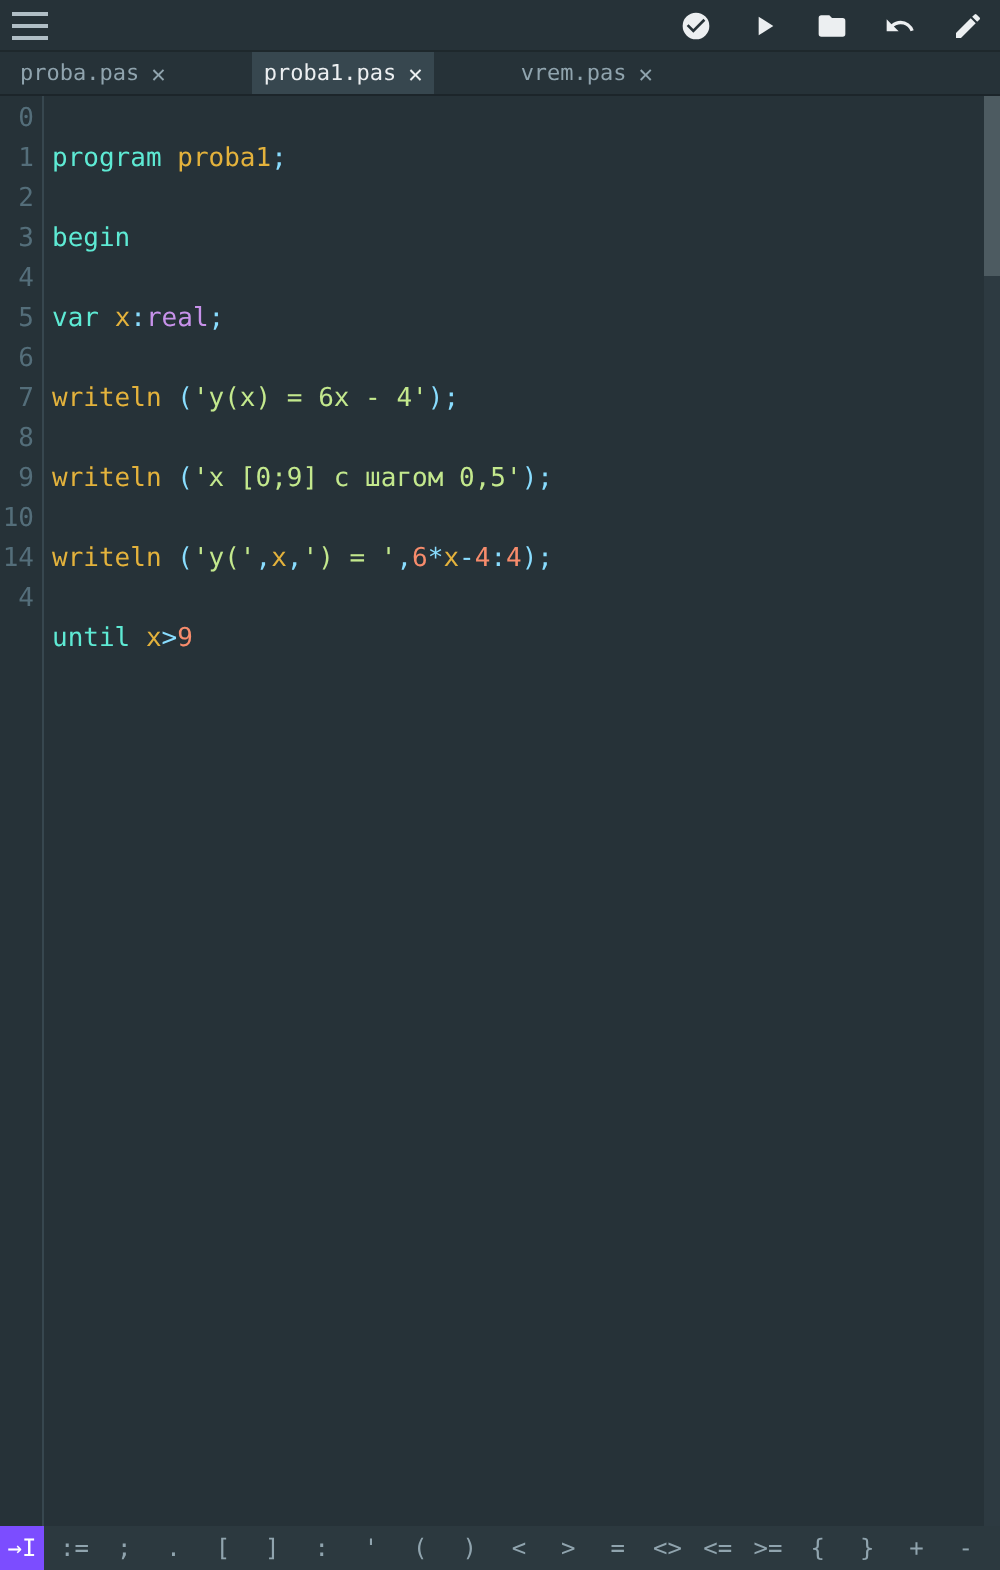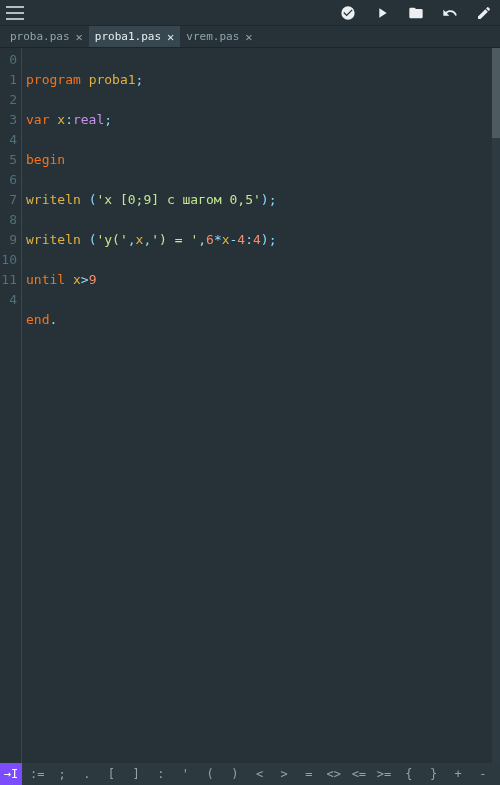--- a/index.html
+++ b/index.html
@@ -2,29 +2,29 @@
 <html><head>
 <meta charset="utf-8">
 <style>
   * { margin:0; padding:0; box-sizing:border-box; }
   html,body { width:500px; height:785px; background:#263238; font-family:Consolas,Menlo,monospace; overflow:hidden; }
   .topbar { height:26px; background:#263238; display:flex; align-items:center; justify-content:space-between; padding:0 8px 0 6px; border-bottom:1px solid rgba(0,0,0,.2);}
   .hamburger { width:18px; height:14px; display:flex; flex-direction:column; justify-content:space-between; cursor:pointer;}
   .hamburger span { display:block; height:2px; background:#b0bec5; }
   .top-actions { display:flex; gap:18px; align-items:center; }
   .top-actions svg { width:16px; height:16px; fill:#eceff1; }
-  .tabbar { height:22px; background:#263238; display:flex; align-items:center; padding-left:4px; font-size:11px; color:#90a4ae; border-bottom:1px solid rgba(0,0,0,.25);}
+  .tabbar { height:22px; background:#263238; display:flex; align-items:center; padding-left:4px; font-size:11px; color:#90a4ae; border-bottom:1px solid rgba(0,0,0,.25);gap:37px;}
   .tab { display:flex; align-items:center; gap:6px; padding:0 6px; height:100%; cursor:pointer;}
   .tab.active { background:#37474f; color:#eceff1;justify-content:center; }
   .tab .close { font-size:12px; }
   .editor { display:flex; height:715px; }
   .gutter { width:22px; background:#263238; text-align:right; padding-top:2px; color:#546e7a; font-size:13px; line-height:20px; user-select:none; border-right:1px solid #37474f;}
   .gutter div { padding-right:4px; }
   .code { flex:1; padding:2px 0 0 4px; font-size:13px; line-height:20px; white-space:pre; color:#eceff1;}
-  .kw { color:#f97316; }
+  .kw { color:#5eead4; }
   .id { color:#e3b23c; }
   .ty { color:#c792ea; }
   .str { color:#c3e88d; }
   .num { color:#f78c6c; }
   .op { color:#89ddff; }
   .scrollbar { position:absolute; right:0; top:48px; bottom:22px; width:8px; background:rgba(84,110,122,.15);}
   .thumb { position:absolute; top:0; width:8px; height:90px; background:rgba(176,190,197,.25);}
   .symbar { position:absolute; bottom:0; left:0; right:0; height:22px; background:#2c393f; display:flex; align-items:center; font-size:12px; color:#90a4ae; }
   .symlead { width:22px; height:22px; background:#7c4dff; display:flex; align-items:center; justify-content:center; color:#fff; font-size:12px;}
   .symkeys { flex:1; display:flex; justify-content:space-between; padding:0 10px 0 8px; }
@@ -79,31 +79,31 @@
       <div>1</div>
       <div>2</div>
       <div>3</div>
       <div>4</div>
       <div>5</div>
       <div>6</div>
       <div>7</div>
       <div>8</div>
       <div>9</div>
       <div>10</div>
-      <div>11</div>
+      <div>14</div>
       <div>4</div>
     </div>
   <div class="code">
 <div><span class="kw">program </span><span class="id">proba1</span><span class="op">;</span></div>
+<div><span class="kw">begin</span></div>
 <div><span class="kw">var </span><span class="id">x</span><span class="op">:</span><span class="ty">real</span><span class="op">;</span></div>
-<div><span class="kw">begin</span></div>
+<div><span class="id">writeln </span><span class="op">(</span><span class="str">'y(x) = 6x - 4'</span><span class="op">)</span><span class="op">;</span></div>
 <div><span class="id">writeln </span><span class="op">(</span><span class="str">'x [0;9] с шагом 0,5'</span><span class="op">)</span><span class="op">;</span></div>
 <div><span class="id">writeln </span><span class="op">(</span><span class="str">'y('</span><span class="op">,</span><span class="id">x</span><span class="op">,</span><span class="str">') = '</span><span class="op">,</span><span class="num">6</span><span class="op">*</span><span class="id">x</span><span class="op">-</span><span class="num">4</span><span class="op">:</span><span class="num">4</span><span class="op">)</span><span class="op">;</span></div>
 <div><span class="kw">until </span><span class="id">x</span><span class="op">&gt;</span><span class="num">9</span></div>
-<div><span class="kw">end</span><span class="op">.</span></div>
 <div>&nbsp;</div>
 <div>&nbsp;</div>
   </div>
 </div>
 
 <div class="scrollbar">
   <div class="thumb"></div>
 </div>
 
 <div class="symbar">

